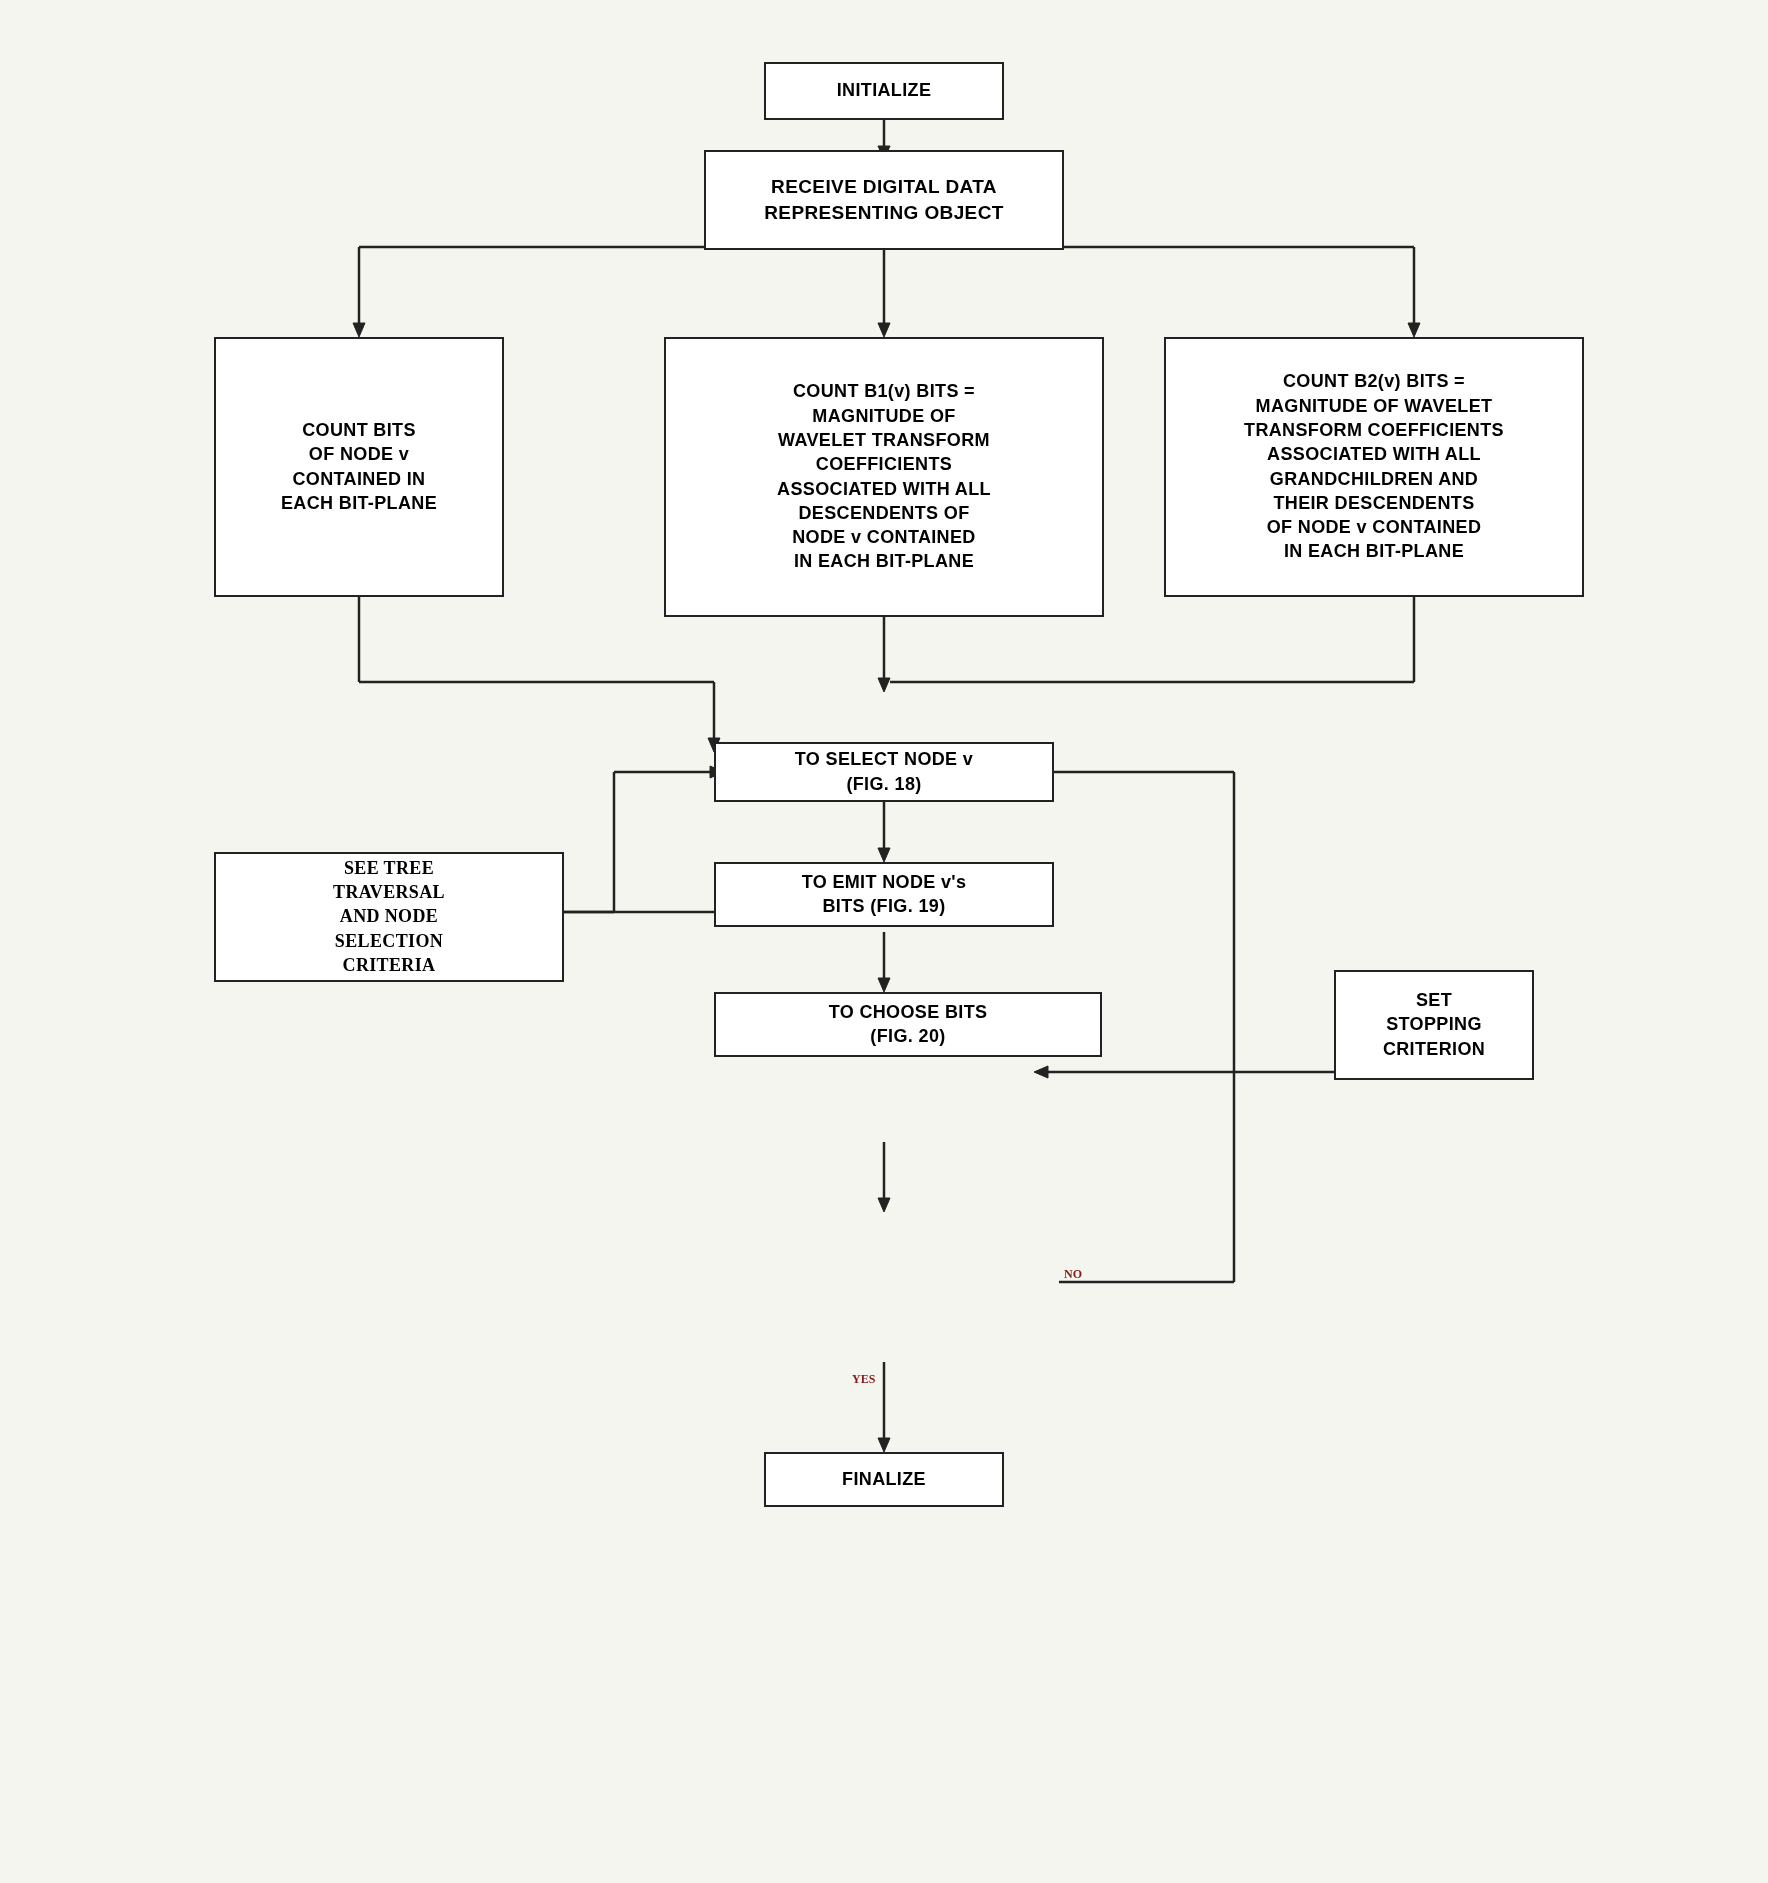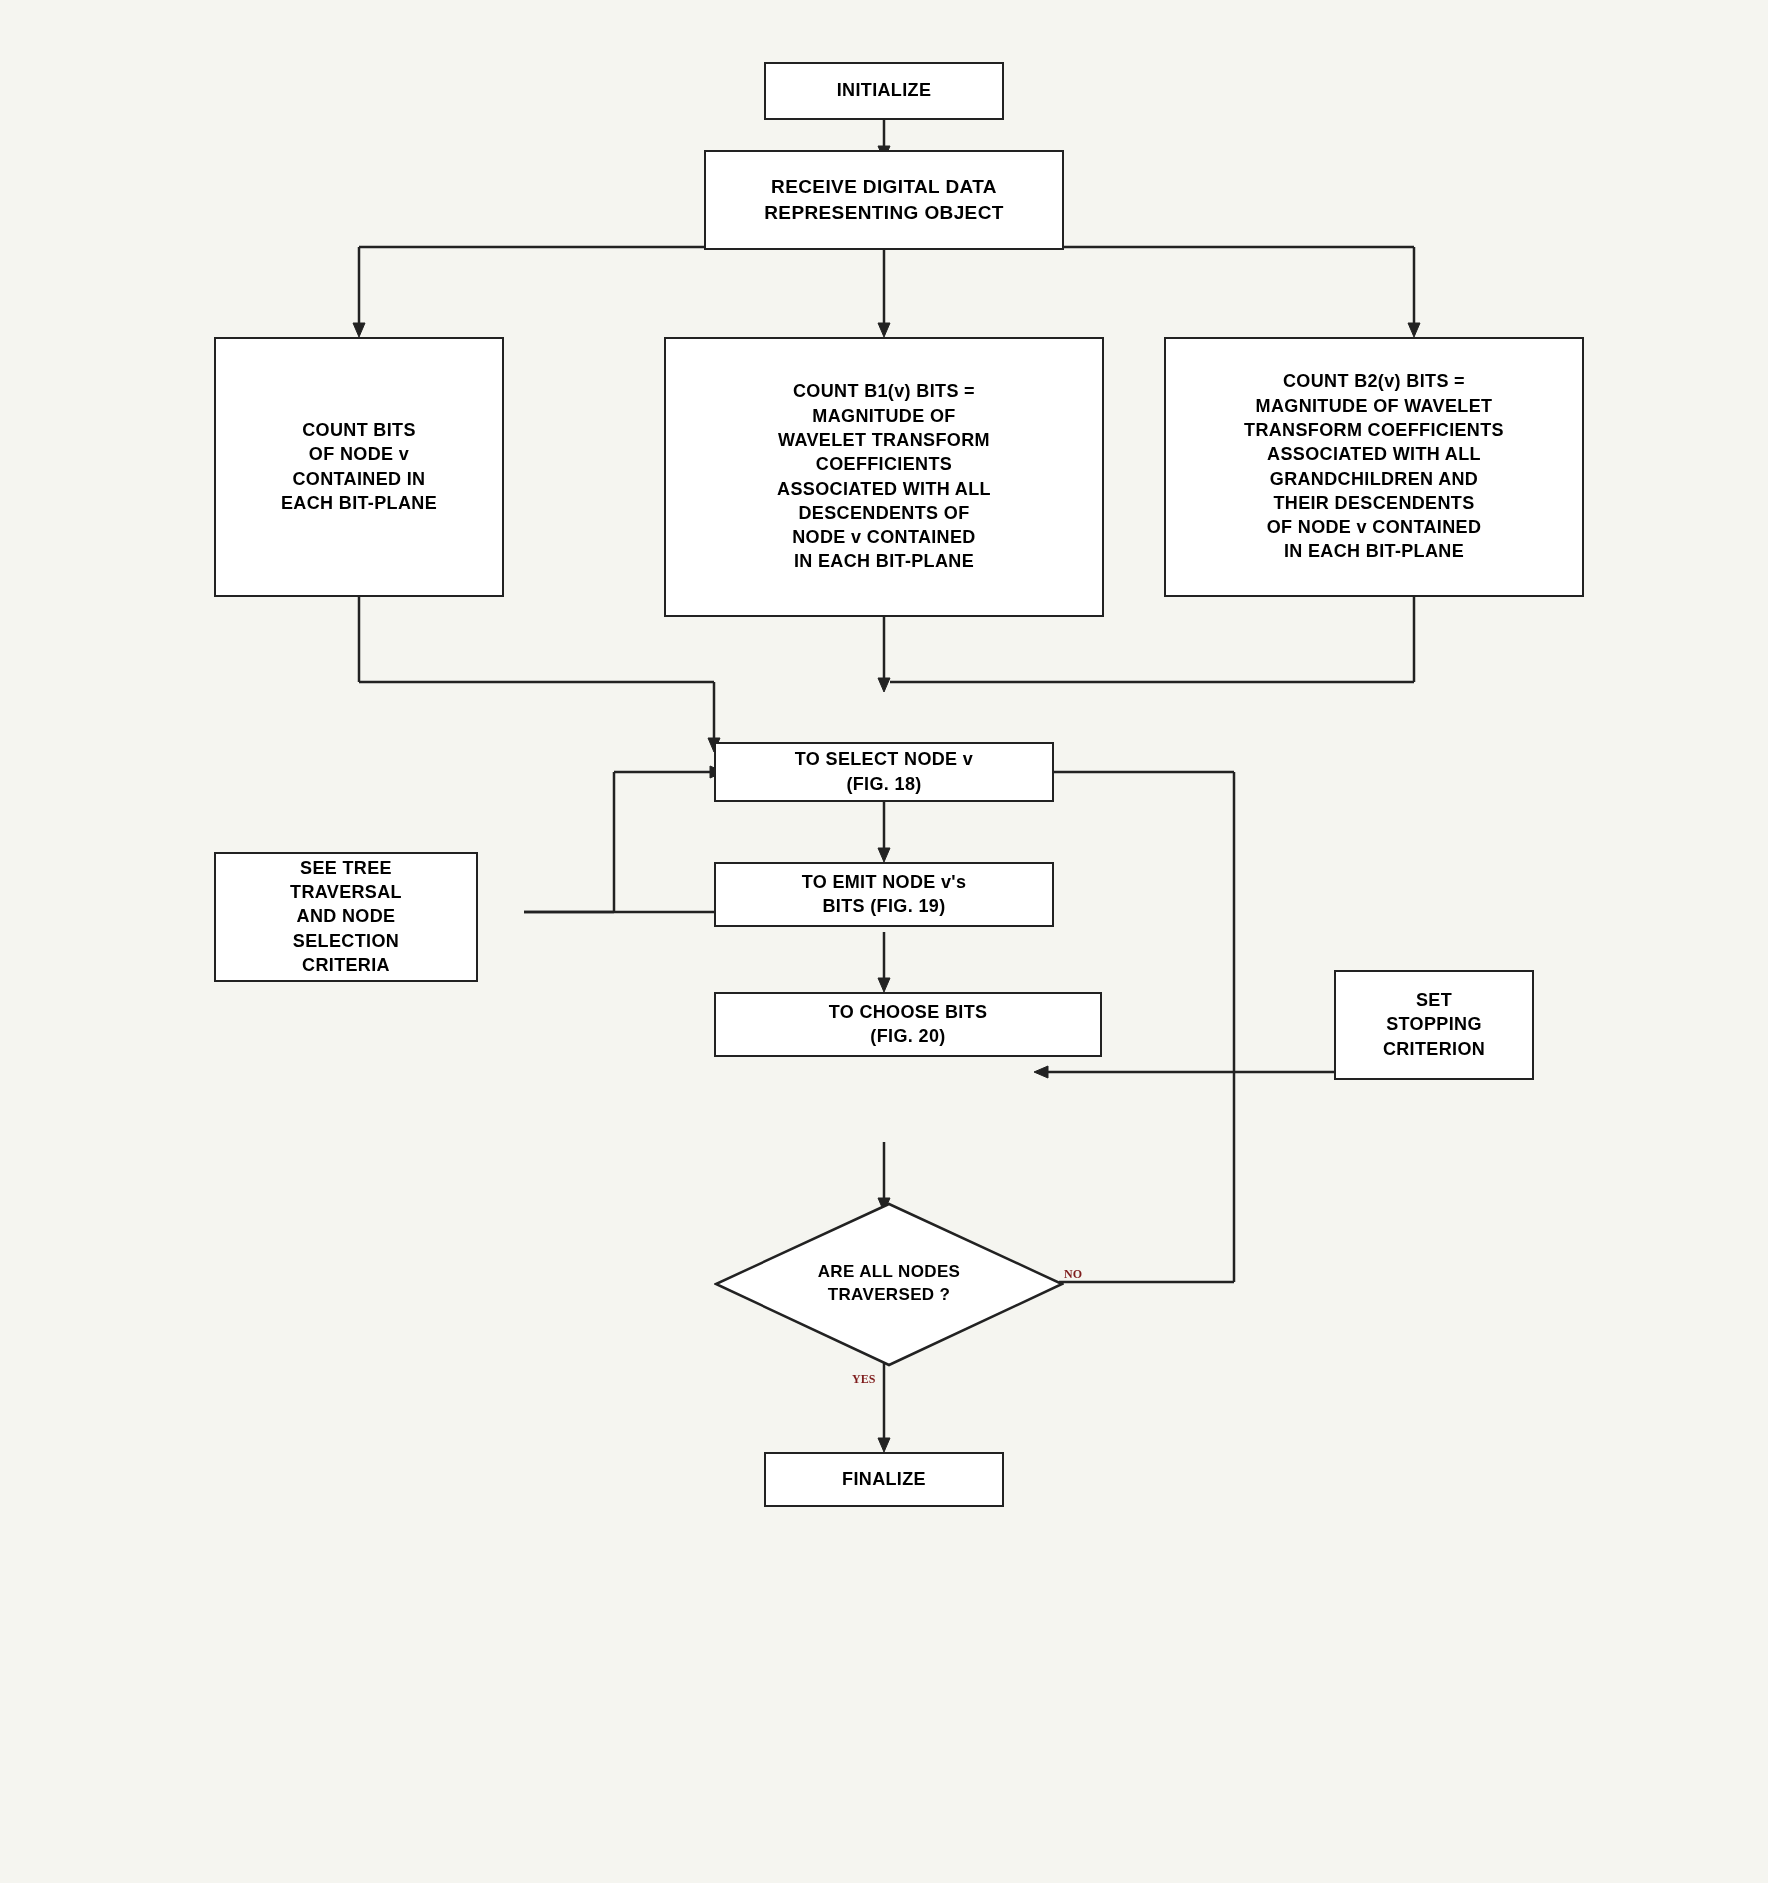--- a/index.html
+++ b/index.html
@@ -186,21 +186,21 @@
 THEIR DESCENDENTS
 OF NODE v CONTAINED
 IN EACH BIT-PLANE</span>
   </div>
 
   <div class="box" style="left:530px; top:700px; width:340px; height:60px;">
     <span style="white-space:pre-line;">TO SELECT NODE v
 (FIG. 18)</span>
   </div>
 
-  <div class="box" style="left:30px; top:810px; width:264px; height:130px;">
+  <div class="box" style="left:30px; top:810px; width:350px; height:130px;font-family:Liberation Serif, serif;">
     <span style="white-space:pre-line;">SEE TREE
 TRAVERSAL
 AND NODE
 SELECTION
 CRITERIA</span>
   </div>
 
   <div class="box" style="left:530px; top:820px; width:340px; height:65px;">
     <span style="white-space:pre-line;">TO EMIT NODE v's
 BITS (FIG. 19)</span>
@@ -210,29 +210,20 @@
     <span style="white-space:pre-line;">TO CHOOSE BITS
 (FIG. 20)</span>
   </div>
 
   <div class="box" style="left:1150px; top:928px; width:200px; height:110px;">
     <span style="white-space:pre-line;">SET
 STOPPING
 CRITERION</span>
   </div>
 
-  <div class="diamond" style="left:530px; top:1160px; width:350px; height:165px;">
-    <div class="diamond-inner">
-      <svg class="diamond-shape" viewBox="0 0 350 165" preserveAspectRatio="none">
-        <polygon points="175,2 348,82 175,163 2,82" style="fill:#fff;stroke:#222;stroke-width:2.5;"></polygon>
-      </svg>
-      <div class="diamond-text" style="white-space:pre-line; font-size:17px;">ARE ALL NODES
-TRAVERSED ?</div>
-    </div>
-  </div>
 
   <div class="label-text" style="left:880px; top:1225px;">
     <span>NO</span>
   </div>
 
   <div class="label-text" style="left:668px; top:1330px;">
     <span>YES</span>
   </div>
 
   <div class="box" style="left:580px; top:1410px; width:240px; height:55px;">

